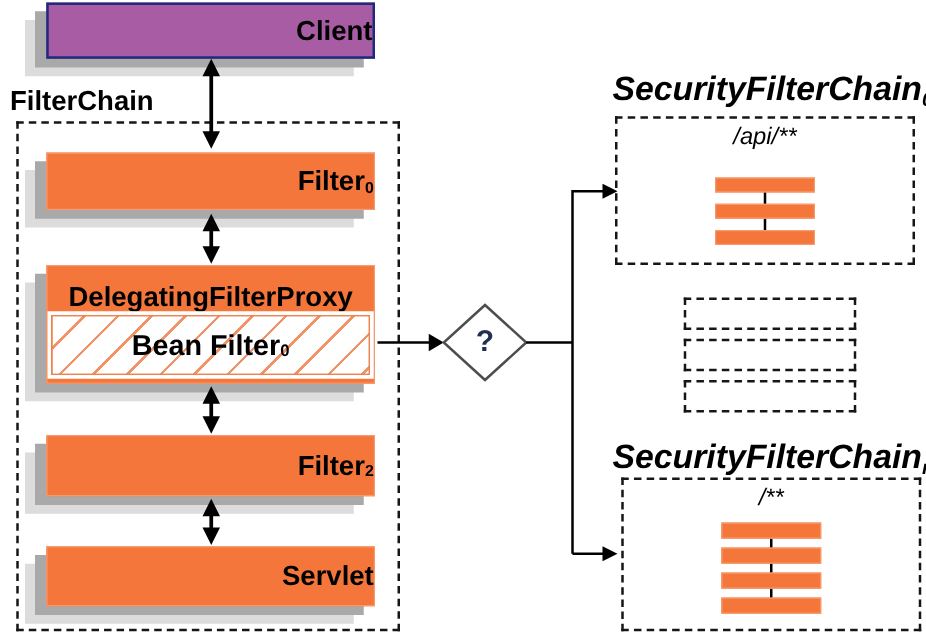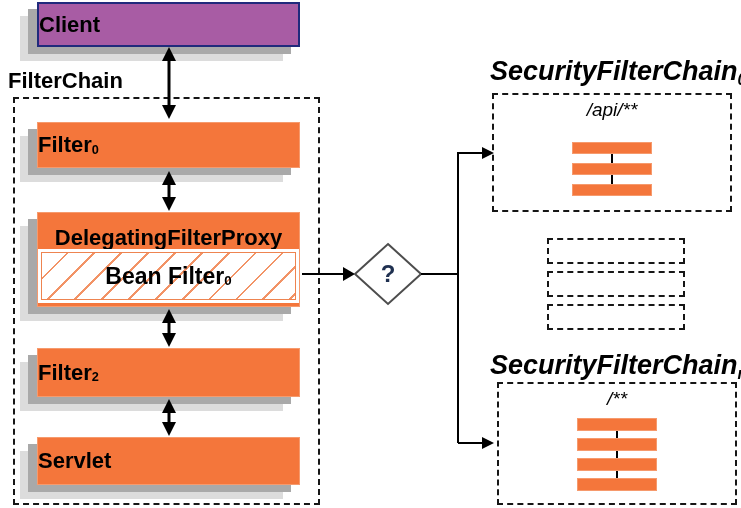--- a/index.html
+++ b/index.html
@@ -1,21 +1,21 @@
 <!DOCTYPE html>
 <html><head>
 <meta charset="utf-8">
 <style>
   html,body{margin:0;padding:0;background:#ffffff;}
   .stage{
     position:relative;width:741px;height:508px;background:#ffffff;
     font-family:"Liberation Sans",sans-serif;color:#000;overflow:hidden;
   }
   .box{
-    position:absolute;display:flex;align-items:center;justify-content:flex-start;
+    position:absolute;display:flex;align-items:center;justify-content:flex-end;
     font-weight:bold;font-size:22px;box-sizing:border-box;
   }
   .orange-box{
     background:var(--orange);border:1px solid var(--orange-border);
     box-shadow:-9px 7px 0 var(--shadow-dark),-17px 14px 0 var(--shadow-light);
   }
   .client-box{
     background:var(--purple);border:2px solid var(--purple-border);
     box-shadow:-9px 7px 0 var(--shadow-dark),-17px 14px 0 var(--shadow-light);
   }

